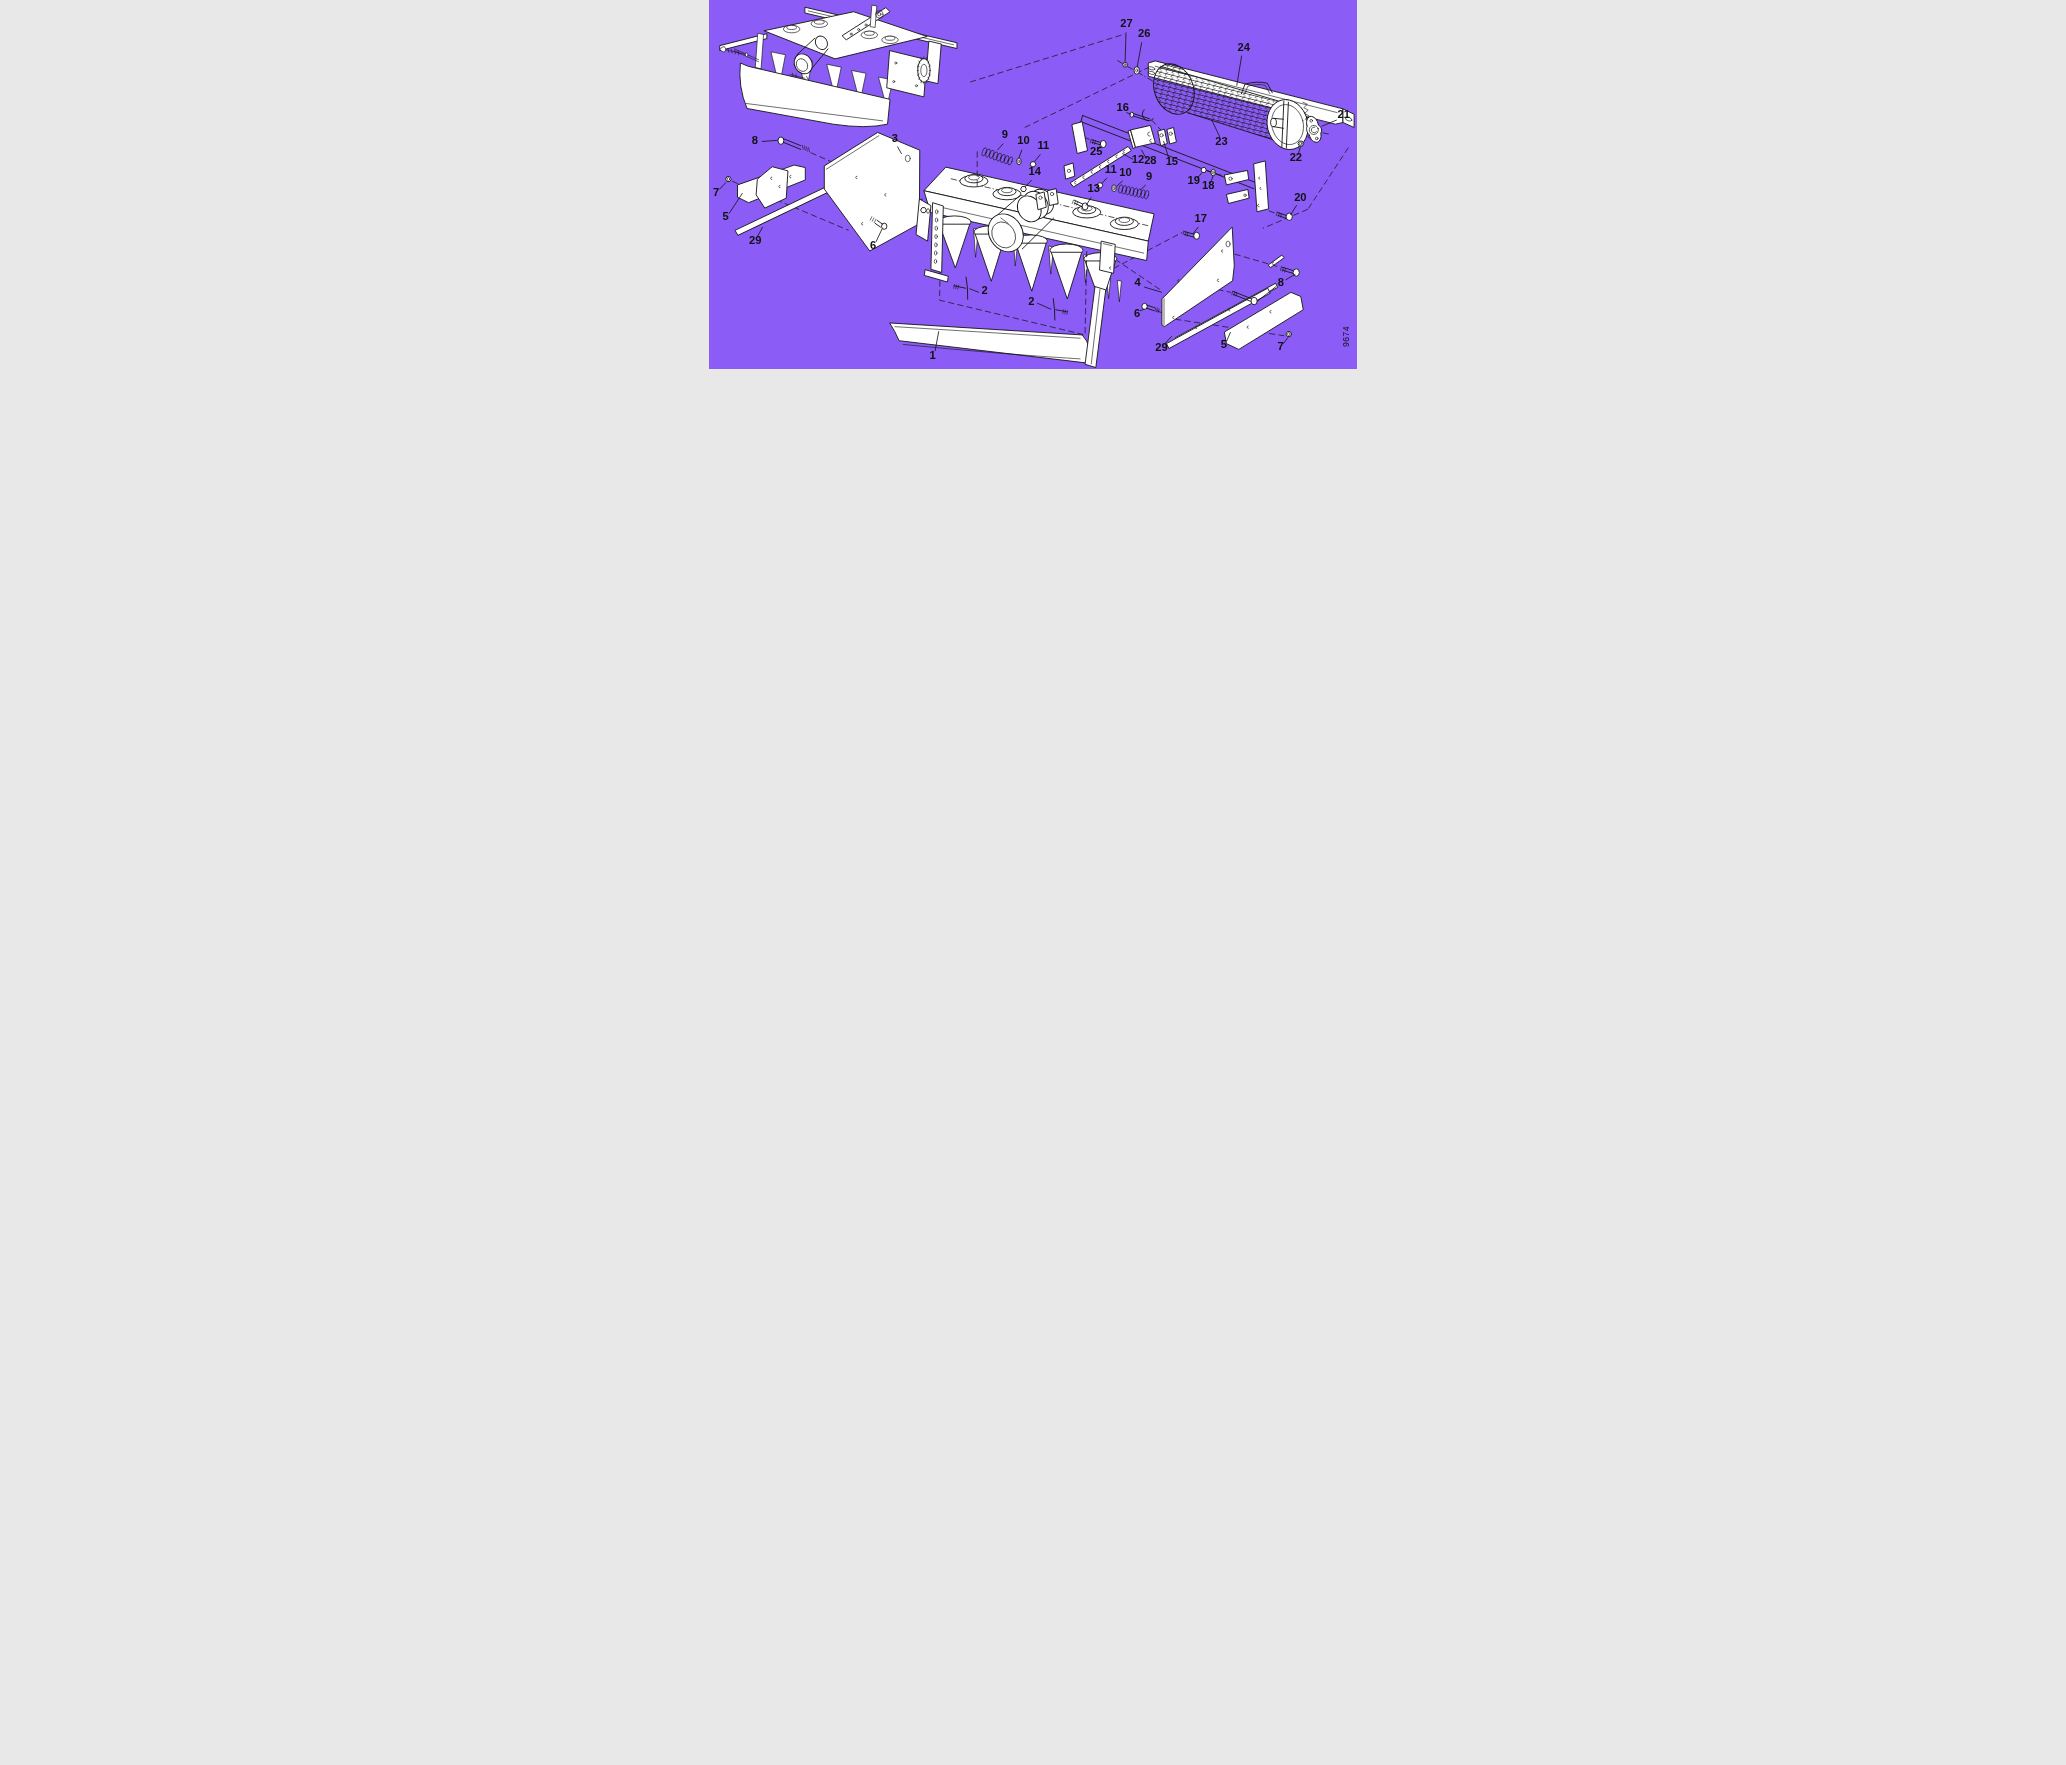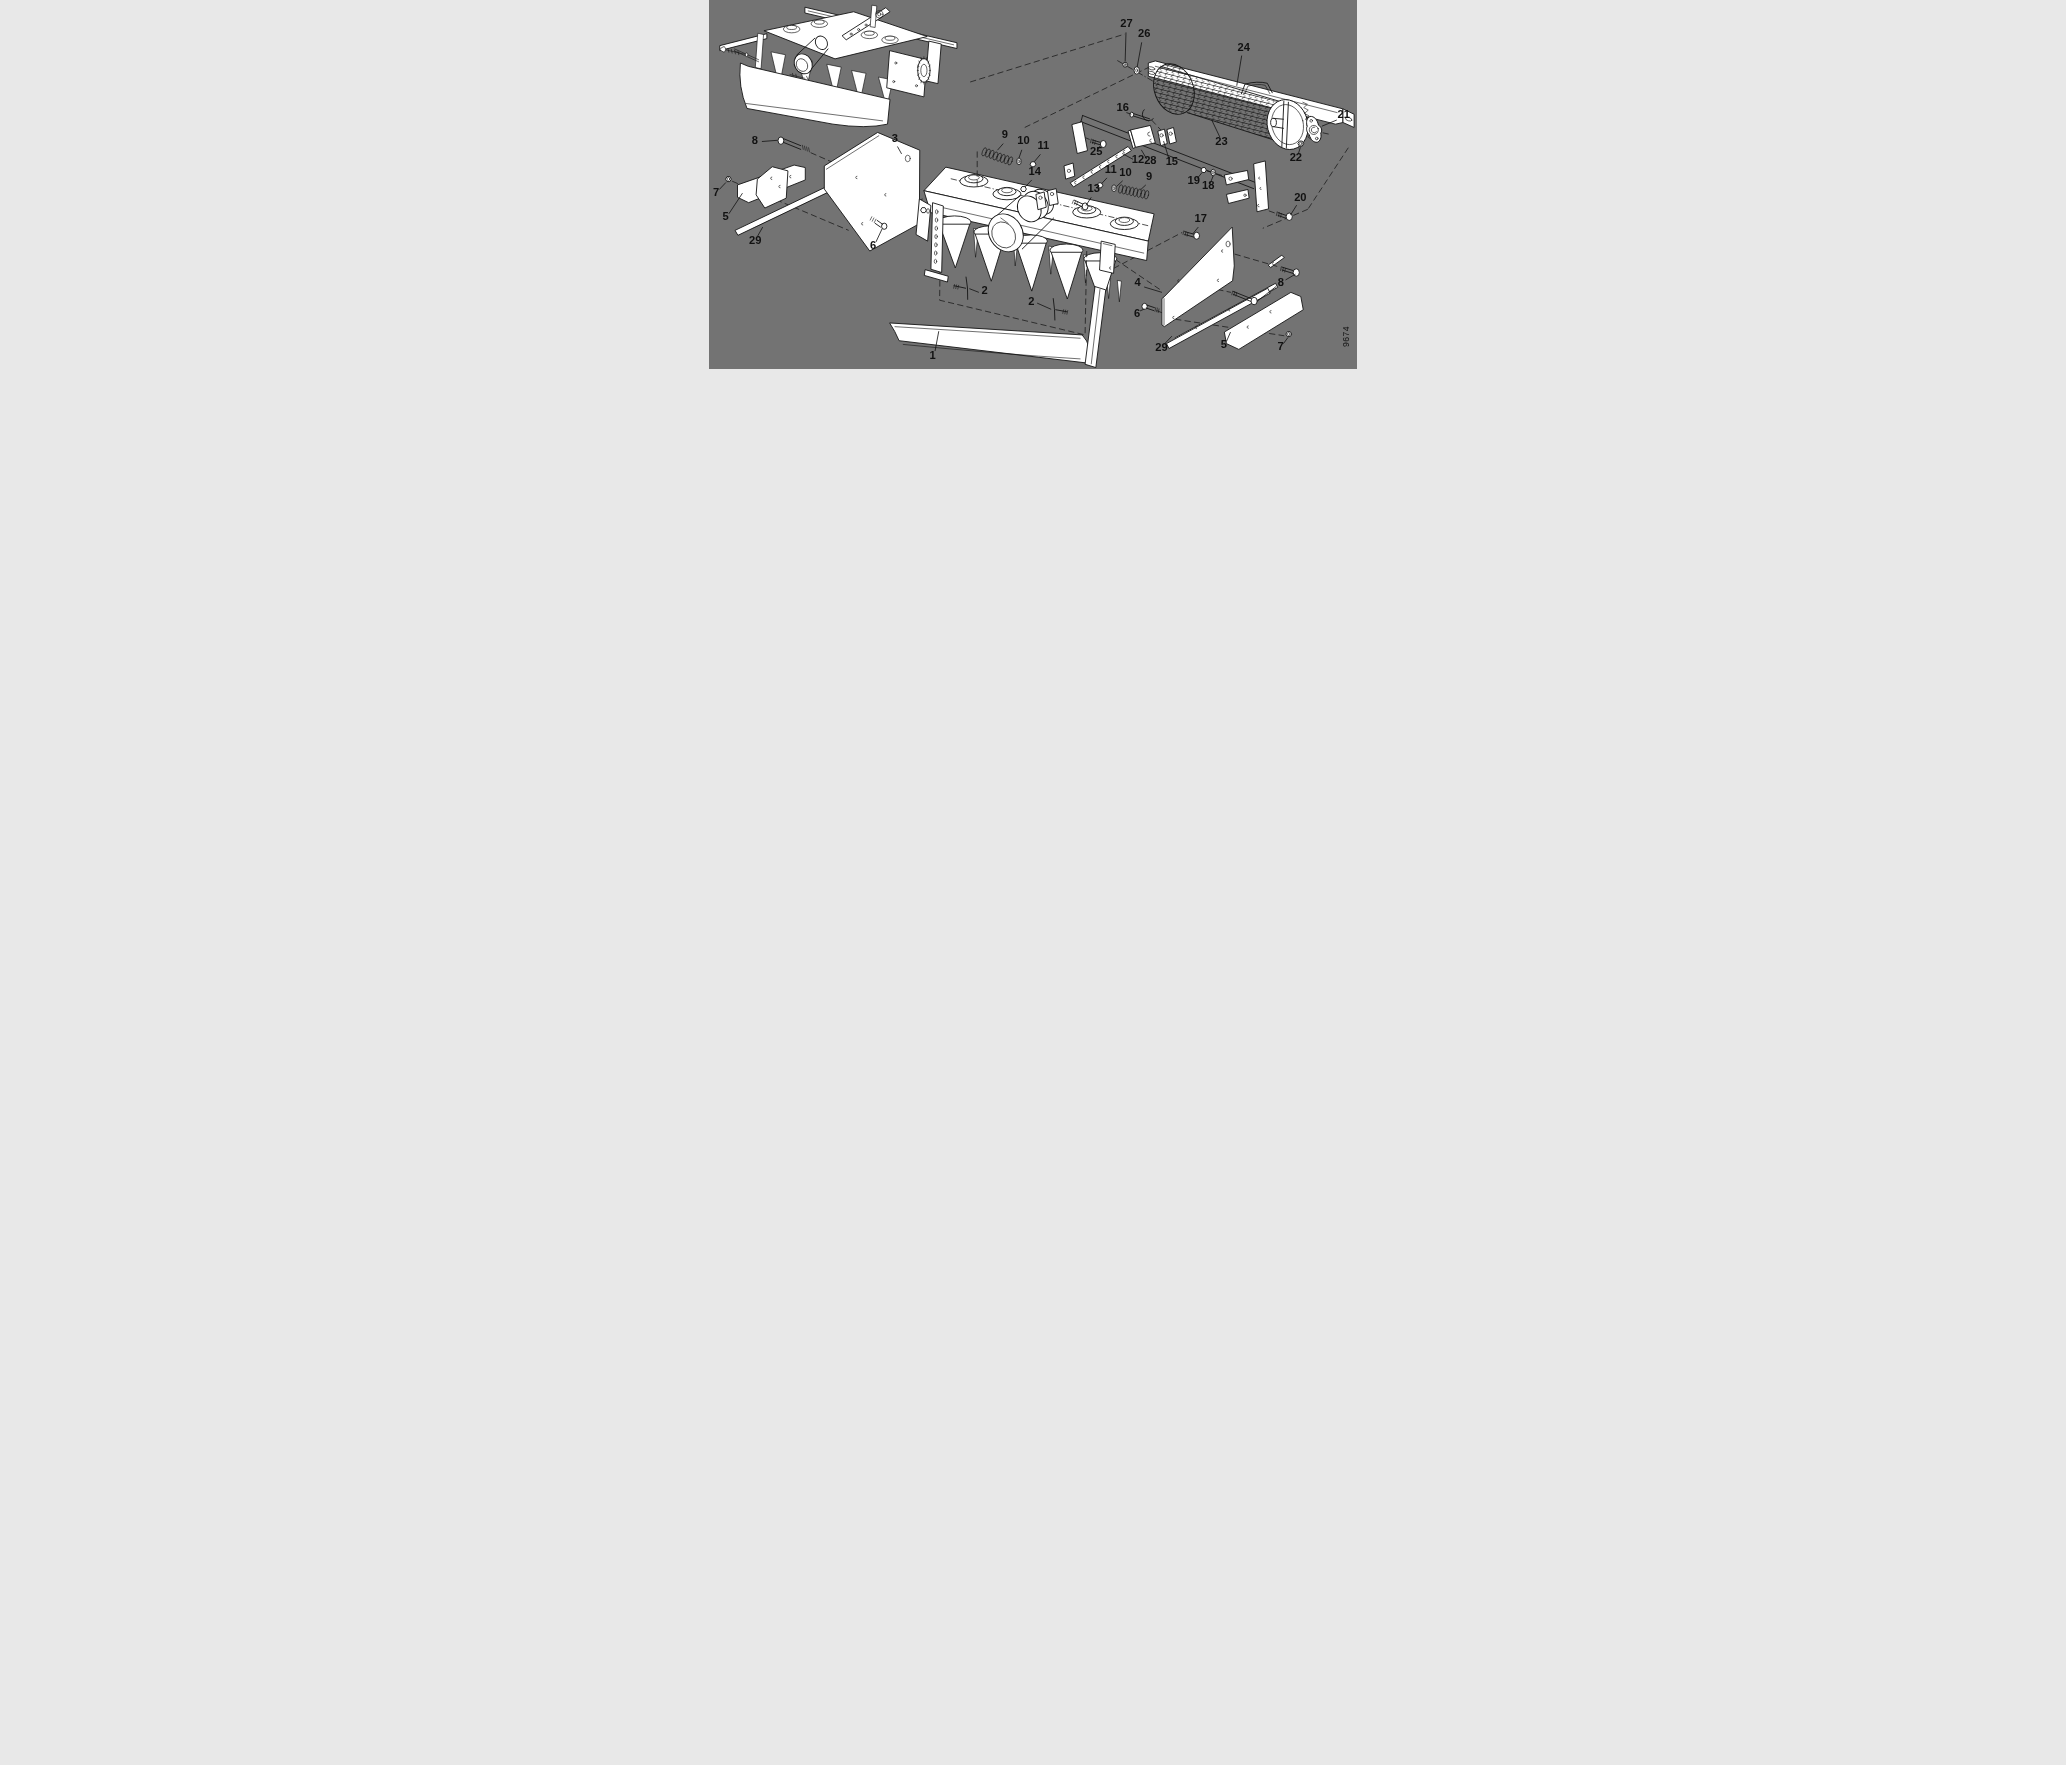--- a/index.html
+++ b/index.html
@@ -1,16 +1,16 @@
 <!DOCTYPE html>
 <html style="font-size:6.6px"><head>
 <meta charset="utf-8">
 <style>
   html,body{margin:0;padding:0;background:#e8e8e8;}
-  .page{position:relative;width:648px;height:369px;background:#737373;margin:0 auto;
+  .page{position:relative;width:648px;height:369px;background:#8b5cf6;margin:0 auto;
         font-family:"Liberation Sans",sans-serif;overflow:hidden;}
   svg{position:absolute;left:0;top:0;}
   .ln  {fill:none;stroke:#161616;stroke-width:2.2;stroke-linecap:round;stroke-linejoin:round;}
   .lnt {fill:none;stroke:#161616;stroke-width:1.5;stroke-linecap:round;stroke-linejoin:round;}
   .wh  {fill:#ffffff;stroke:#161616;stroke-width:2.2;stroke-linejoin:round;}
   .wht {fill:#ffffff;stroke:#161616;stroke-width:1.6;stroke-linejoin:round;}
   .dash{fill:none;stroke:#161616;stroke-width:1.8;stroke-dasharray:15 8;}
   .ddot{fill:none;stroke:#161616;stroke-width:1.8;stroke-dasharray:15 5 3 5;}
   .callout-num{font-family:"Liberation Sans",sans-serif;font-weight:bold;font-size:27px;fill:#111;}
   .docnum{font-family:"Liberation Sans",sans-serif;font-size:21px;fill:#111;letter-spacing:1px;}

